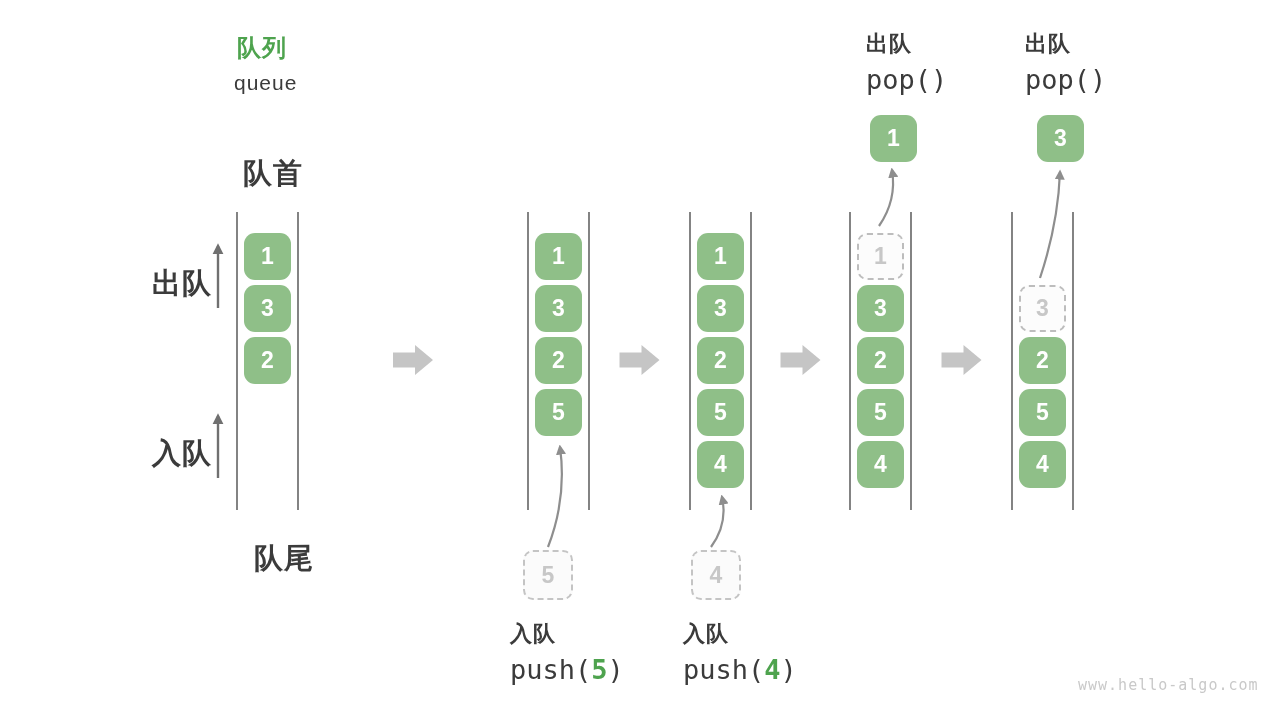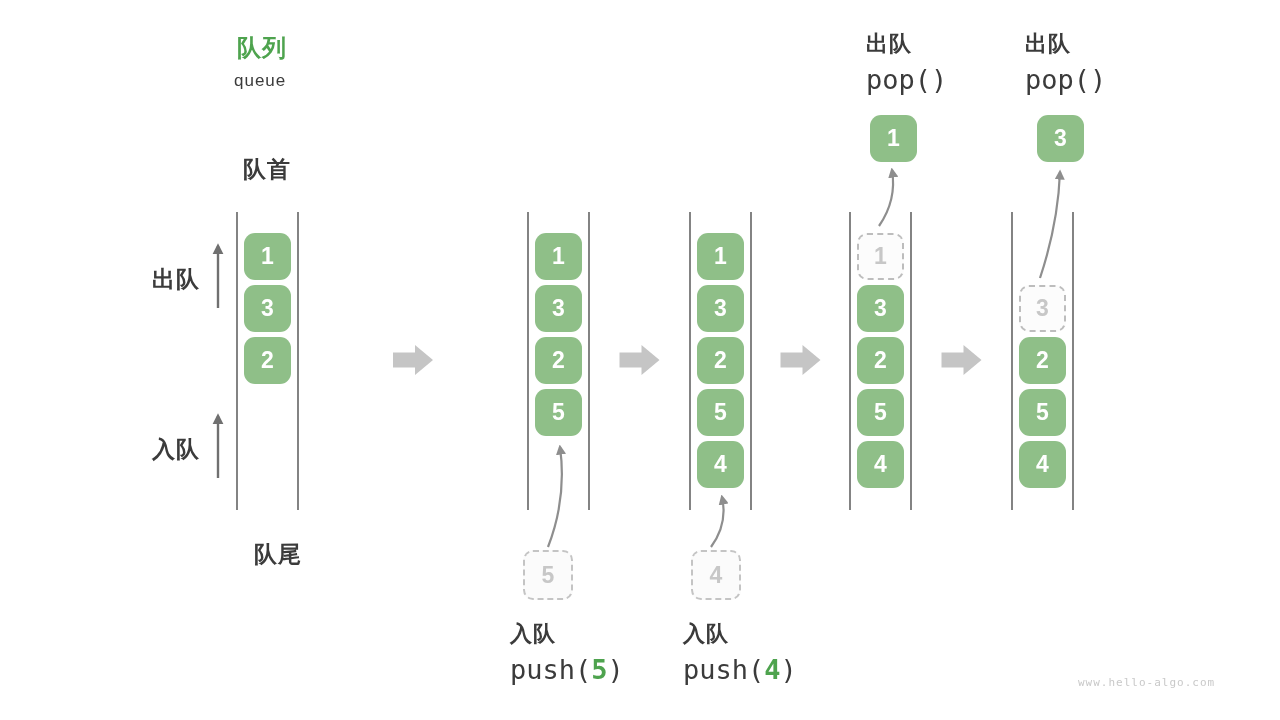--- a/index.html
+++ b/index.html
@@ -7,41 +7,41 @@
     --ghost-border:#BDBDBD; --ghost-text:#C7C7C7; --flow:#C5C5C5;
     --thin:#707070; --curve:#8E8E8E; --mark:#C9C9C9;
   }
   html,body{margin:0;padding:0;background:#fff;}
   #canvas{
     position:relative;width:1280px;height:720px;background:#ffffff;overflow:hidden;
     font-family:"Liberation Sans",sans-serif;
   }
   .abs{position:absolute;}
   .title-zh{font-size:24px;font-weight:700;color:var(--green);letter-spacing:1px;}
-  .title-en{font-size:17px;color:var(--dark);letter-spacing:1px;}
-  .zh-label{font-size:23px;font-weight:700;color:var(--dark);letter-spacing:1px;}
+  .title-en{font-size:21px;color:var(--dark);letter-spacing:1px;}
+  .zh-label{font-size:29px;font-weight:700;color:var(--dark);letter-spacing:1px;}
   .op-label .zh{font-size:22px;font-weight:600;color:var(--dark);line-height:36px;letter-spacing:1px;}
   .op-label .code{font-family:"DejaVu Sans Mono","Liberation Mono",monospace;font-size:27px;font-weight:500;color:var(--dark);line-height:36px;}
   .op-label .code .arg{color:var(--green);font-weight:700;}
   .qbox{
     position:absolute;width:47px;height:47px;border-radius:11px;background:var(--box-green);
     color:#fff;font-size:23px;font-weight:600;display:flex;align-items:center;justify-content:center;
     box-sizing:border-box;
   }
   .qghost{
     background:#FCFCFC;border:2px dashed var(--ghost-border);color:var(--ghost-text);
     border-radius:10px;
   }
   .qstaged{
     position:absolute;width:50px;height:50px;border-radius:10px;background:#FBFBFB;
     border:2px dashed #C4C4C4;color:var(--ghost-text);font-size:23px;font-weight:600;
     display:flex;align-items:center;justify-content:center;box-sizing:border-box;
   }
   .watermark{
-    font-family:"DejaVu Sans Mono","Liberation Mono",monospace;font-size:11px;color:var(--mark);
+    font-family:"DejaVu Sans Mono","Liberation Mono",monospace;font-size:15px;color:var(--mark);
     letter-spacing:1px;
   }
   svg{position:absolute;left:0;top:0;}
 </style>
 </head>
 <body>
 
 <div id="canvas">
 
   <div class="abs title-zh" style="left:237px;top:32px;">队列</div>

